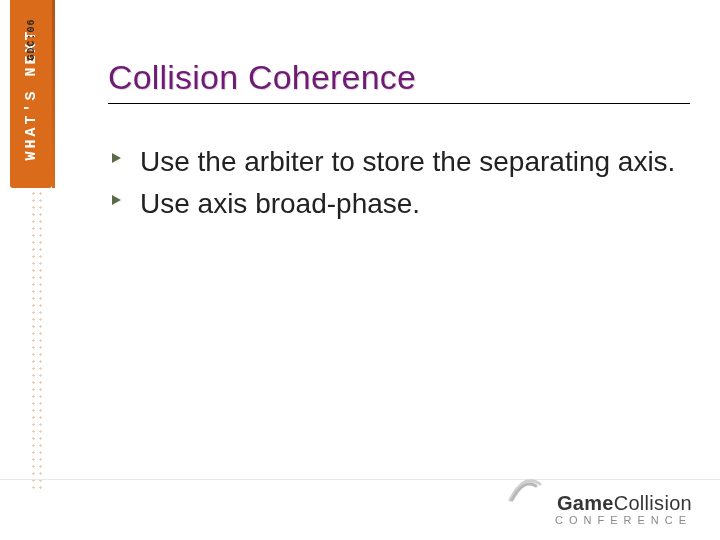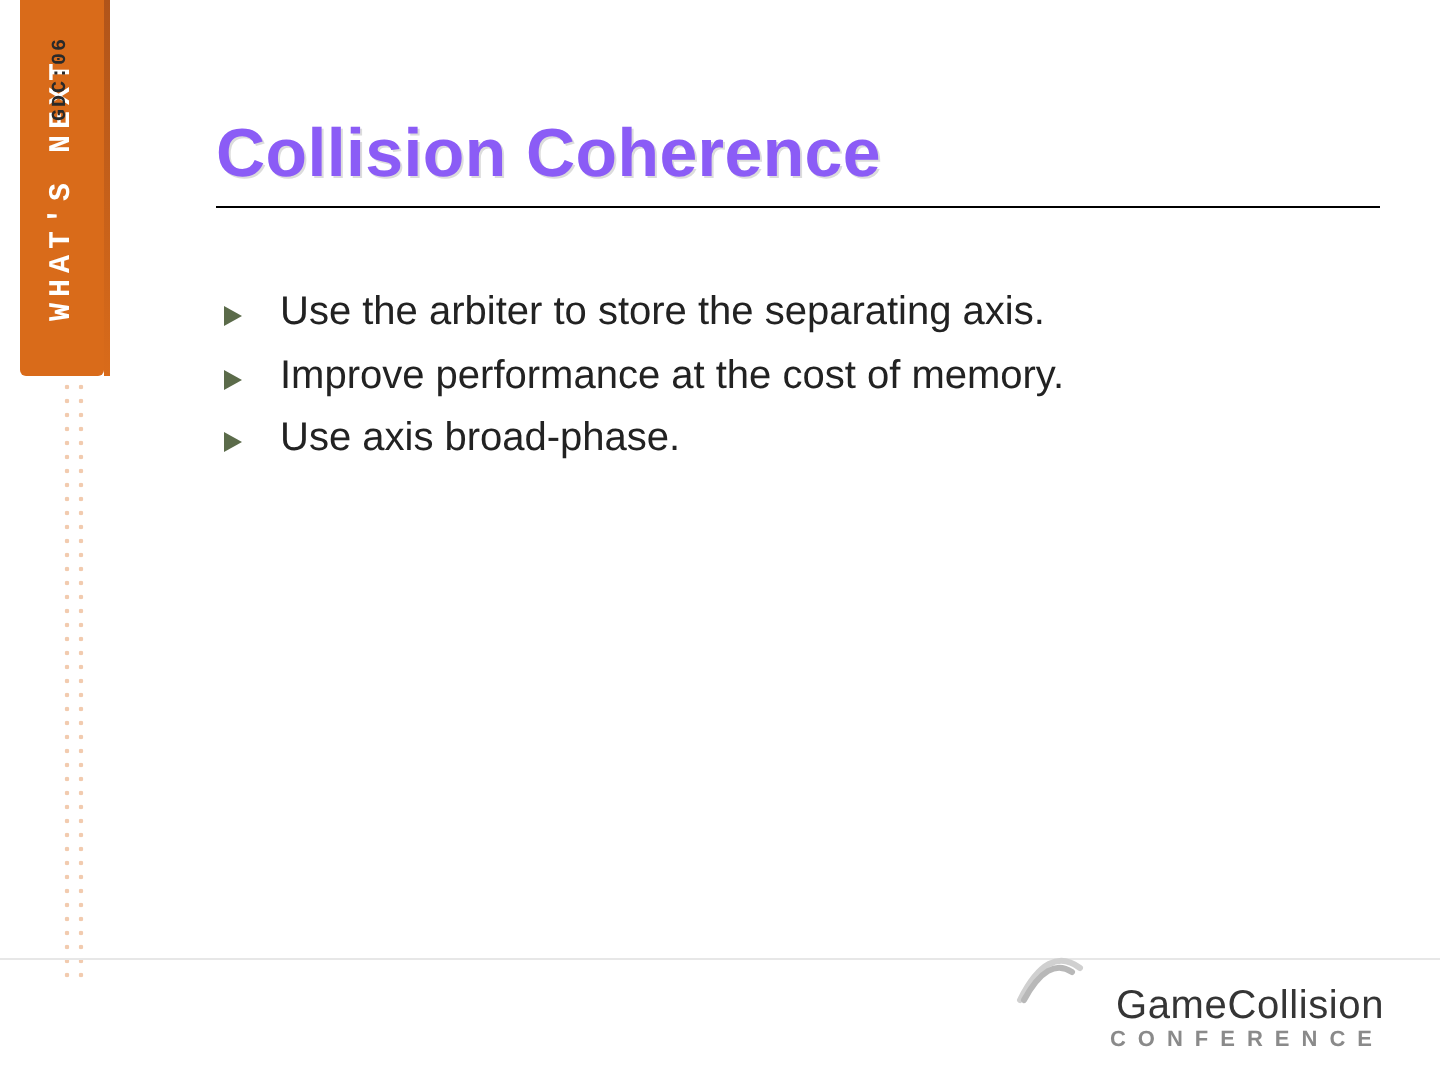--- a/index.html
+++ b/index.html
@@ -8,49 +8,48 @@
   
   .banner-text{position:absolute;left:50%;top:86px;transform:translateX(-50%) rotate(-90deg);transform-origin:center;white-space:nowrap;font-family:"Courier New",monospace;font-weight:bold;font-size:15px;letter-spacing:3px;color:#fff}
   .banner-gdc{position:absolute;left:50%;top:34px;transform:translateX(-50%) rotate(-90deg);transform-origin:center;white-space:nowrap;font-family:"Courier New",monospace;font-weight:bold;font-size:10px;letter-spacing:1px;color:#2a2a2a}
   .banner .notch{position:absolute;top:0;right:-3px;width:3px;height:188px;background:linear-gradient(#b0541a,#d96b1a)}
   
   .dots{position:absolute;left:30px;top:190px;width:14px;height:300px;opacity:.35;
     background-image:radial-gradient(#d96b1a 1px,transparent 1.3px);
     background-size:7px 7px}
   
   .content{position:absolute;left:108px;right:30px;top:58px;bottom:80px}
-  .title{font-size:34px;color:#8b5cf6;margin:0 0 6px 0;font-weight:700;letter-spacing:.2px;text-shadow:1px 1px 0 #dcdcdc}
+  .title{font-size:34px;color:#701a75;margin:0 0 6px 0;font-weight:400;letter-spacing:.2px;text-shadow:1px 1px 0 #dcdcdc}
   .rule{height:0;border-top:1px solid #000;margin-bottom:40px}
   ul.bullets{list-style:none;padding:0;margin:0}
-  ul.bullets li{position:relative;padding-left:32px;font-size:20px;line-height:1.28;color:#222;margin-bottom:6px}
+  ul.bullets li{position:relative;padding-left:32px;font-size:28px;line-height:1.28;color:#222;margin-bottom:6px}
   ul.bullets li::before{content:"";position:absolute;left:4px;top:9px;width:0;height:0;border-top:5px solid transparent;border-bottom:5px solid transparent;border-left:9px solid #5b6b4a}
   
   .footer{position:absolute;right:28px;bottom:14px;text-align:right;line-height:1}
   .footer .brand{font-size:20px;color:#353535;font-weight:400;letter-spacing:.3px}
-  .footer .brand b{font-weight:400}
-  .footer .sub{display:block;font-size:11px;letter-spacing:6px;color:#8a8a8a;margin-top:2px;font-weight:700}
+  .footer .brand b{font-weight:700}
+  .footer .sub{display:block;font-size:11px;letter-spacing:6px;color:#8a8a8a;margin-top:2px;font-weight:400}
   .footer .swoosh{position:absolute;right:150px;bottom:20px;width:36px;height:36px}
   .footer-rule{position:absolute;left:0;right:0;bottom:60px;height:0;border-top:1px solid #e7e7e7}
 </style>
 </head>
 <body>
 
 <div class="banner">
   <span class="notch"></span>
   <span class="banner-text">WHAT'S NEXT</span>
   <span class="banner-gdc">GDC:06</span>
 </div>
 <div class="dots"></div>
 
 <div class="content">
   <h1 class="title">Collision Coherence</h1>
   <div class="rule"></div>
   <ul class="bullets">
     <li>Use the arbiter to store the separating axis.</li>
-    <li>Improve performance at the cost of memory.</li>
     <li>Use axis broad-phase.</li>
   </ul>
 </div>
 
 <div class="footer-rule"></div>
 <div class="footer">
   <svg class="swoosh" viewBox="0 0 36 36">
     <path d="M4 30 Q18 2 34 14" fill="none" stroke="#d0d0d0" stroke-width="3" stroke-linecap="round"></path>
     <path d="M6 30 Q18 8 30 16" fill="none" stroke="#b8b8b8" stroke-width="3" stroke-linecap="round"></path>
   </svg>

